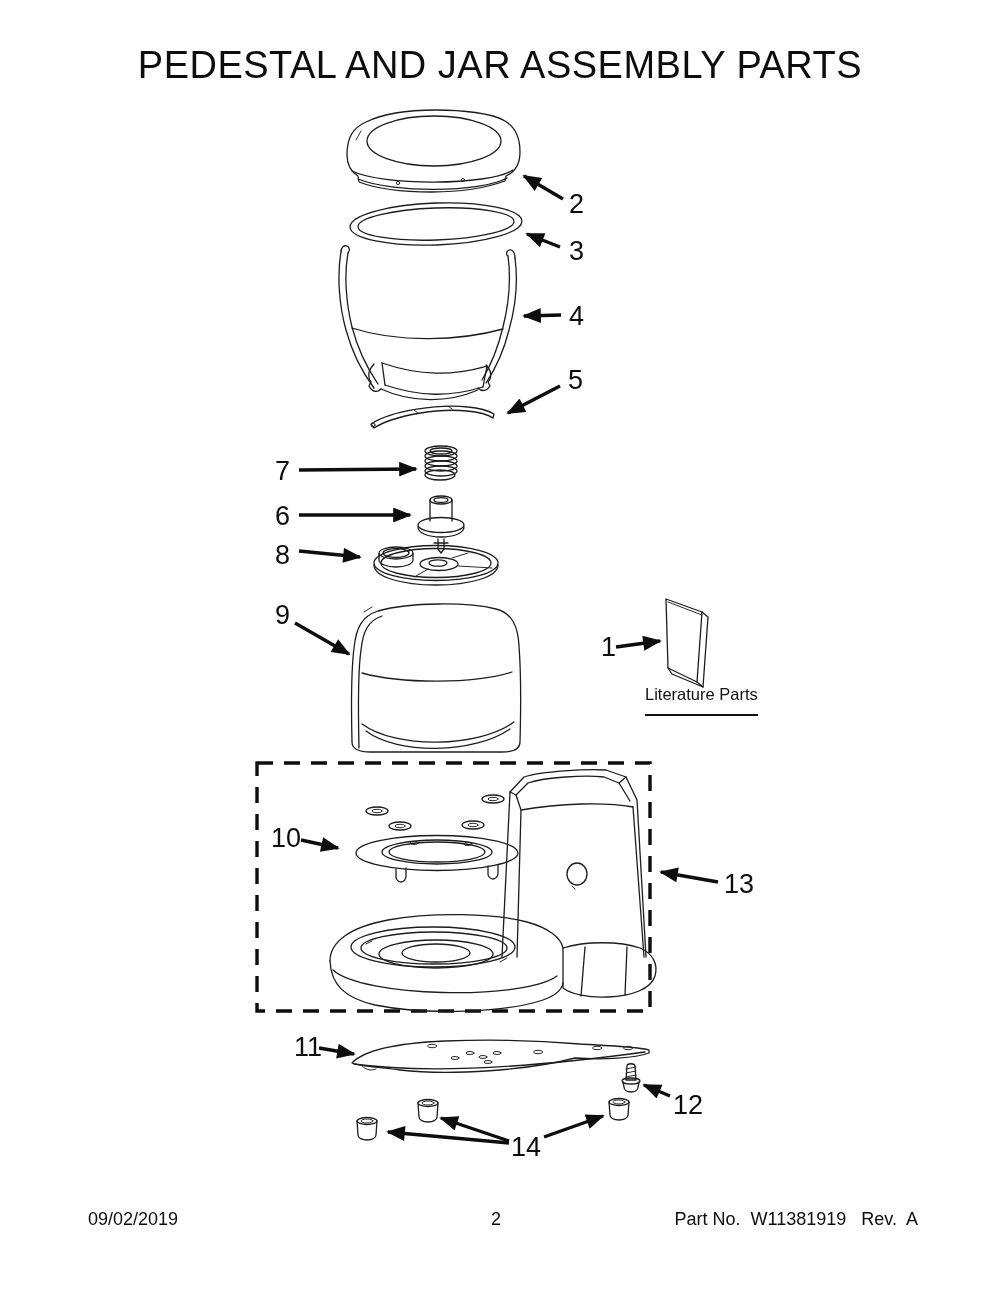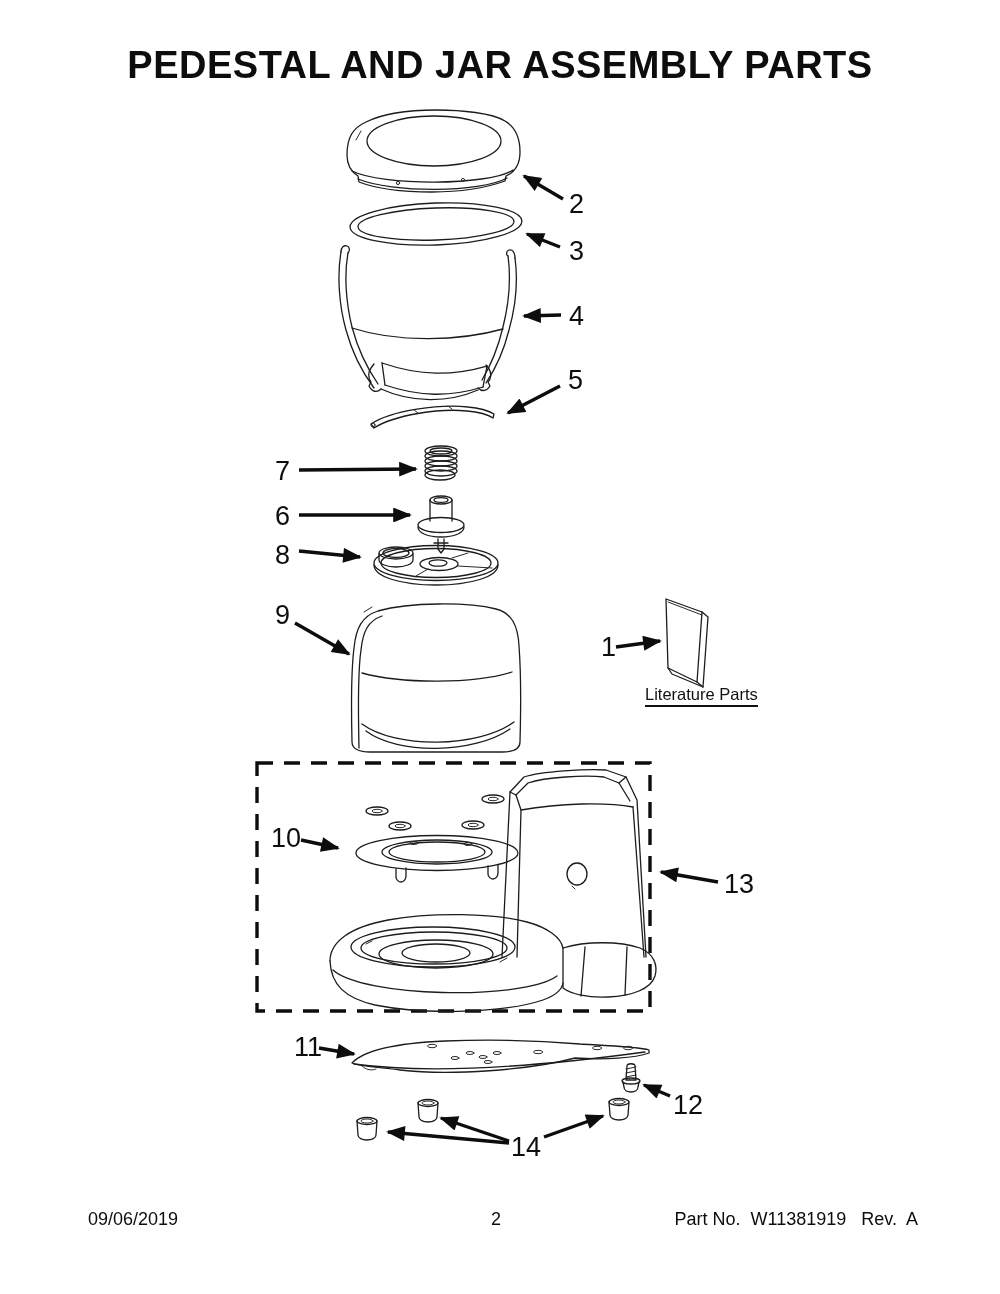--- a/index.html
+++ b/index.html
@@ -1,27 +1,27 @@
 <!DOCTYPE html>
 <html><head>
 <meta charset="utf-8">
 <style>
   html,body{margin:0;padding:0;background:#fff;}
   .page{position:relative;width:1000px;height:1294px;background:#ffffff;overflow:hidden;
         font-family:"Liberation Sans", sans-serif;color:#111;}
   .title{position:absolute;top:44px;left:0;width:1000px;text-align:center;margin:0;
-         font-size:38px;font-weight:bold;letter-spacing:.5px;color:#0d0d0d;}
+         font-size:38px;font-weight:normal;letter-spacing:.5px;color:#0d0d0d;}
   svg{position:absolute;top:0;left:0;}
   svg .ln{fill:none;stroke:#1c1c1c;stroke-width:1.3;stroke-linecap:round;stroke-linejoin:round;}
   svg .thin{fill:none;stroke:#2a2a2a;stroke-width:1;stroke-linecap:round;}
   svg .arrow{stroke:#0d0d0d;stroke-width:3.4;fill:none;}
   svg .callout{font-family:"Liberation Sans",sans-serif;font-size:27px;fill:#0d0d0d;}
   svg .dashbox{fill:none;stroke:#0d0d0d;stroke-width:3.4;stroke-dasharray:16 11;}
   .lit-label{position:absolute;left:645px;top:685px;font-size:16.5px;font-weight:500;
-             border-bottom:2.5px solid #111;padding-bottom:1px;white-space:nowrap;}
+             border-bottom:2.5px solid #111;padding-bottom:10px;white-space:nowrap;}
   .footer{position:absolute;top:1209px;left:0;width:1000px;font-size:18px;color:#0d0d0d;}
   .footer .date{position:absolute;left:88px;}
   .footer .page-num{position:absolute;left:491px;}
   .footer .part-info{position:absolute;right:82px;white-space:pre;}
 </style>
 </head>
 <body>
 
 <div class="page">
 
@@ -239,18 +239,18 @@
       <text class="callout" x="724" y="893">13</text>
       <text class="callout" x="294" y="1056">11</text>
       <text class="callout" x="673" y="1114">12</text>
       <text class="callout" x="511" y="1156">14</text>
     </g>
   </svg>
 
   <div class="lit-label">Literature Parts</div>
 
   <div class="footer">
-    <span class="date">09/06/2019</span>
+    <span class="date">09/02/2019</span>
     <span class="page-num">2</span>
     <span class="part-info">Part No.  W11381919   Rev.  A</span>
   </div>
 
 </div>
 
 </body></html>

